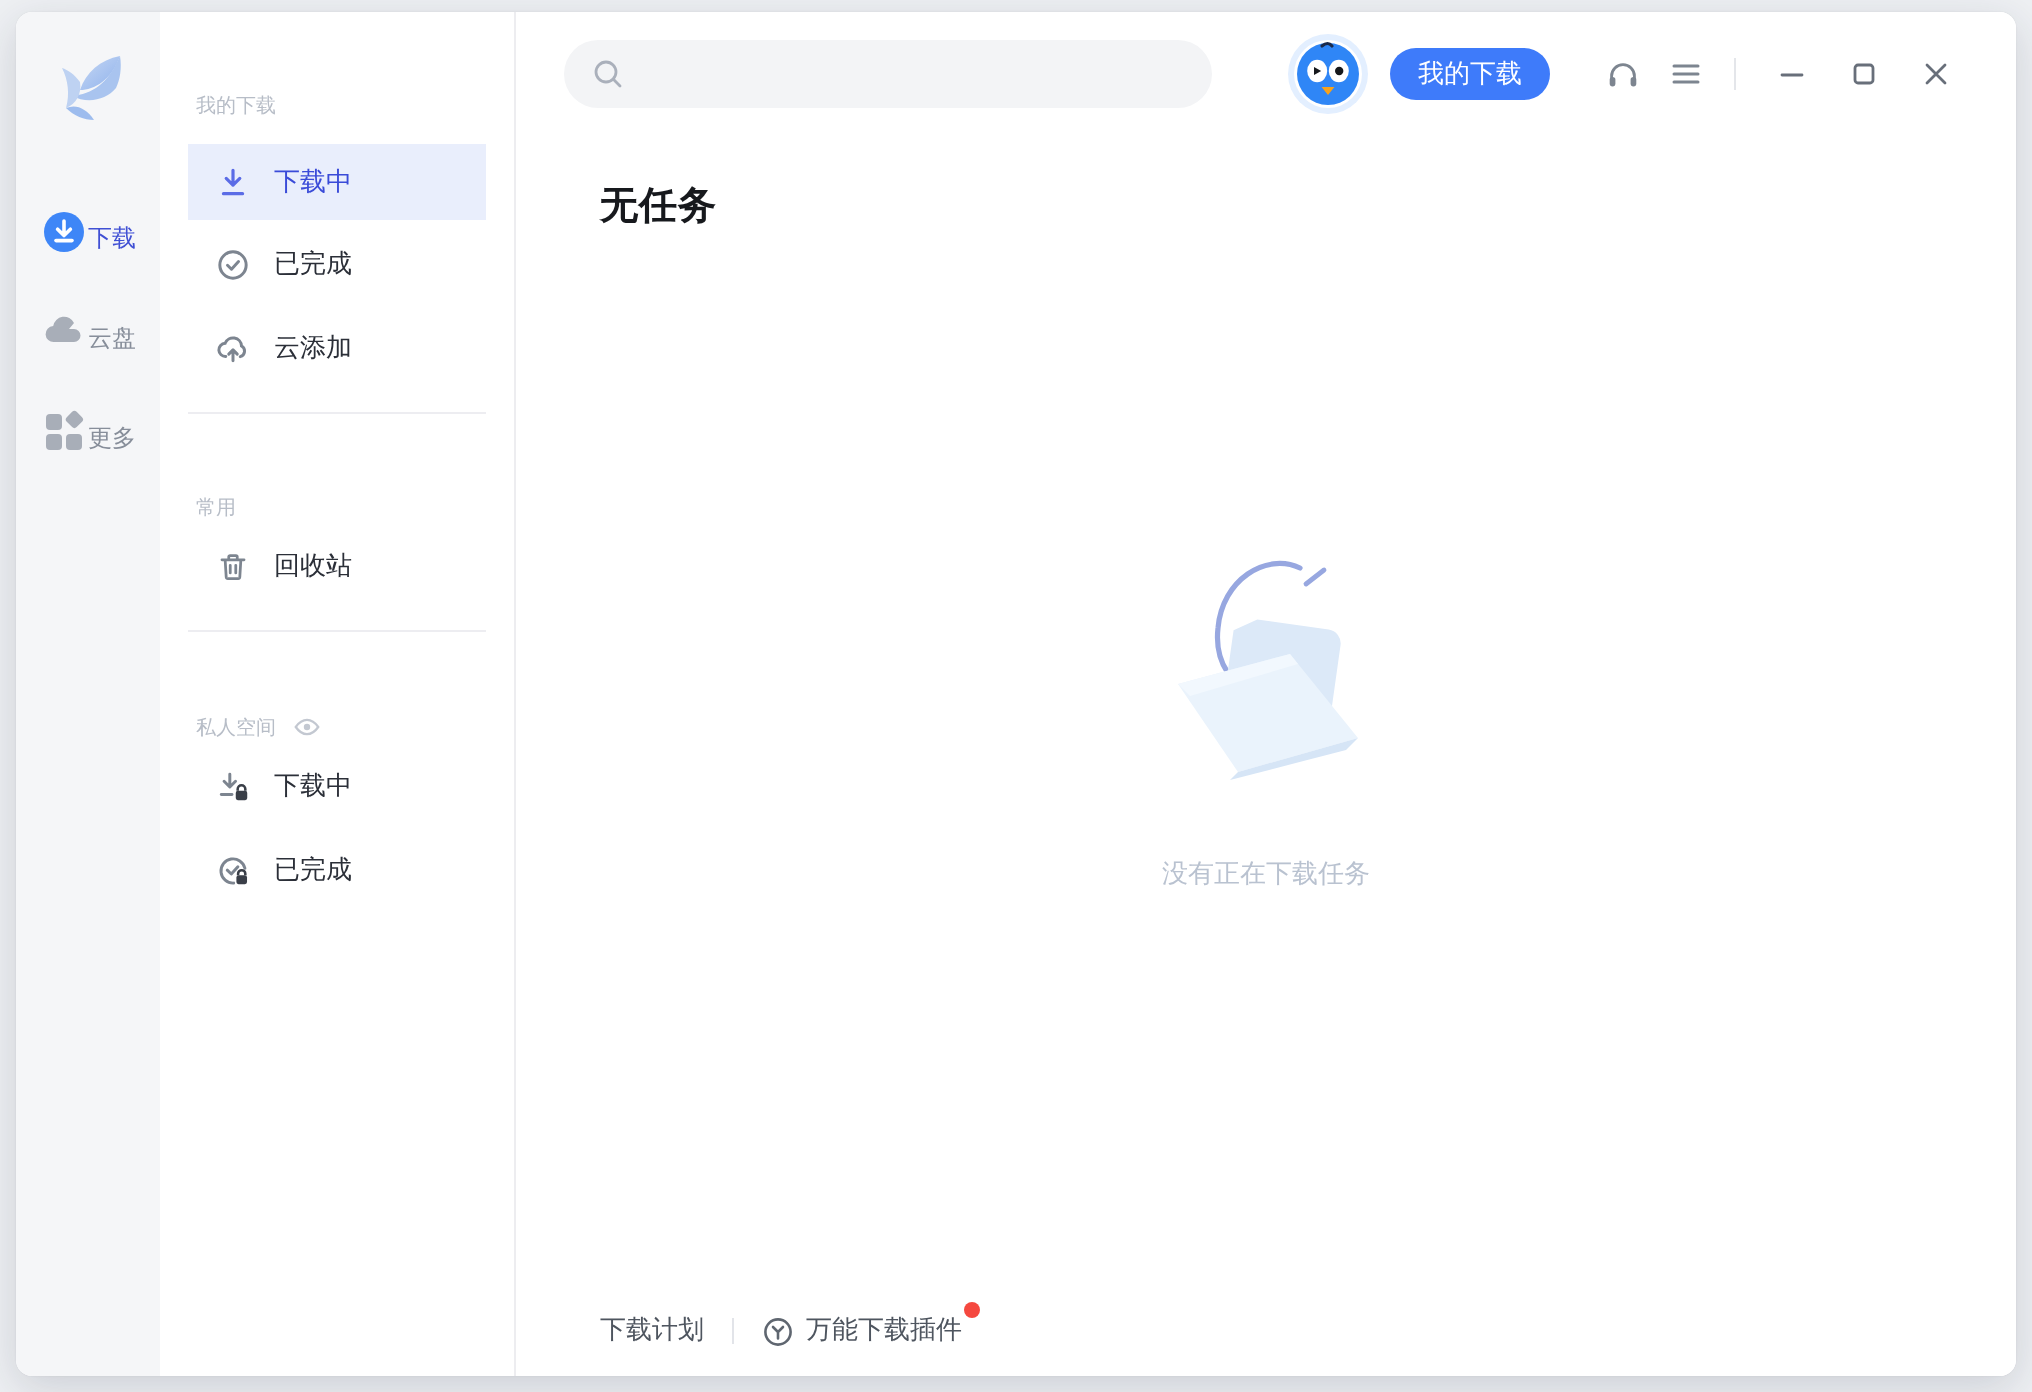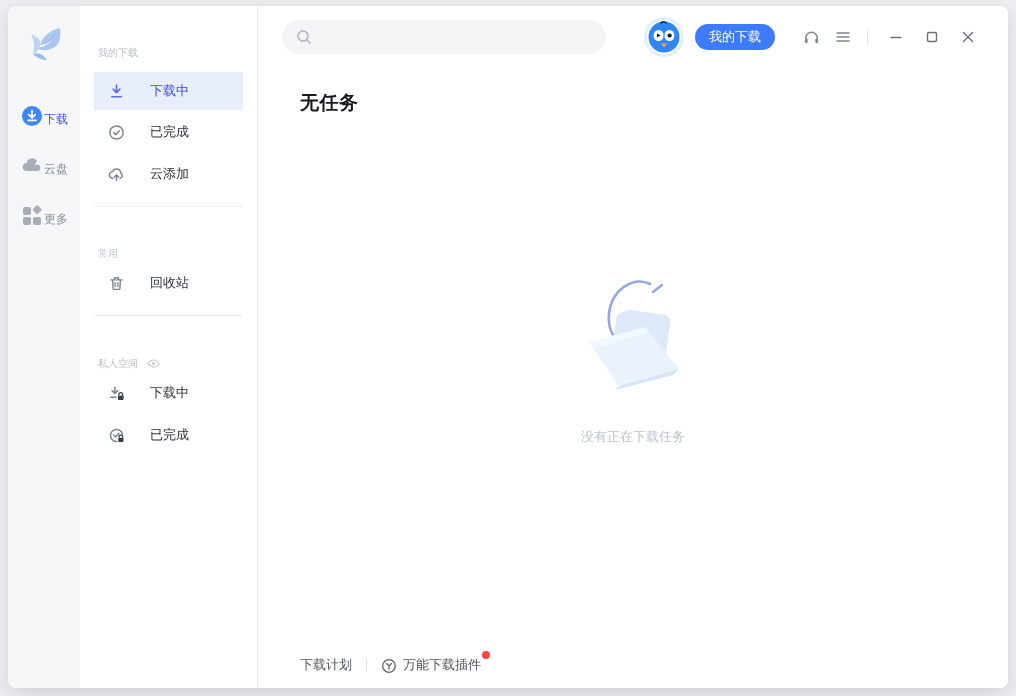--- a/index.html
+++ b/index.html
@@ -21,21 +21,21 @@
   .rail-item:first-of-type { margin-top:32px; }
   .rail-item .ric { width:24px; height:24px; display:flex;
     align-items:center; justify-content:center; }
   .rail-item .rlb { margin-top:7px; font-size:12px; color:#878e9a; }
   .rail-item.active .rlb { color:#4050d4; }
   
   .sidebar { width:178px; flex:0 0 178px; background:#fff;
     border-right:1px solid #ededf0; padding:0 18px; }
   .sb-header { margin-top:40px; font-size:10px; color:#b7bdc7;
     display:flex; align-items:center; gap:8px; }
-  .sb-item { height:40px; display:flex; align-items:center; gap:25px;
+  .sb-item { height:40px; display:flex; align-items:center; gap:12px;
     font-size:13px; color:#2b2f38; border-radius:0; padding:0 14px;
     margin:2px -4px; cursor:pointer; }
   .sb-item .sic { width:17px; height:17px; color:#7d8590;
     display:flex; align-items:center; justify-content:center; flex:0 0 17px; }
   .sb-item.selected { background:#e9eefc; color:#3a4bd8; height:38px; margin-top:12px; }
   .sb-item.selected .sic { color:#5b6ce6; }
   .sb-divider { height:1px; background:#ededf1; margin:12px -4px 0; }
   
   .main { flex:1; display:flex; flex-direction:column; background:#fff; min-width:0; }
   .topbar { height:62px; display:flex; align-items:center; padding:0 24px; flex:0 0 62px; }

